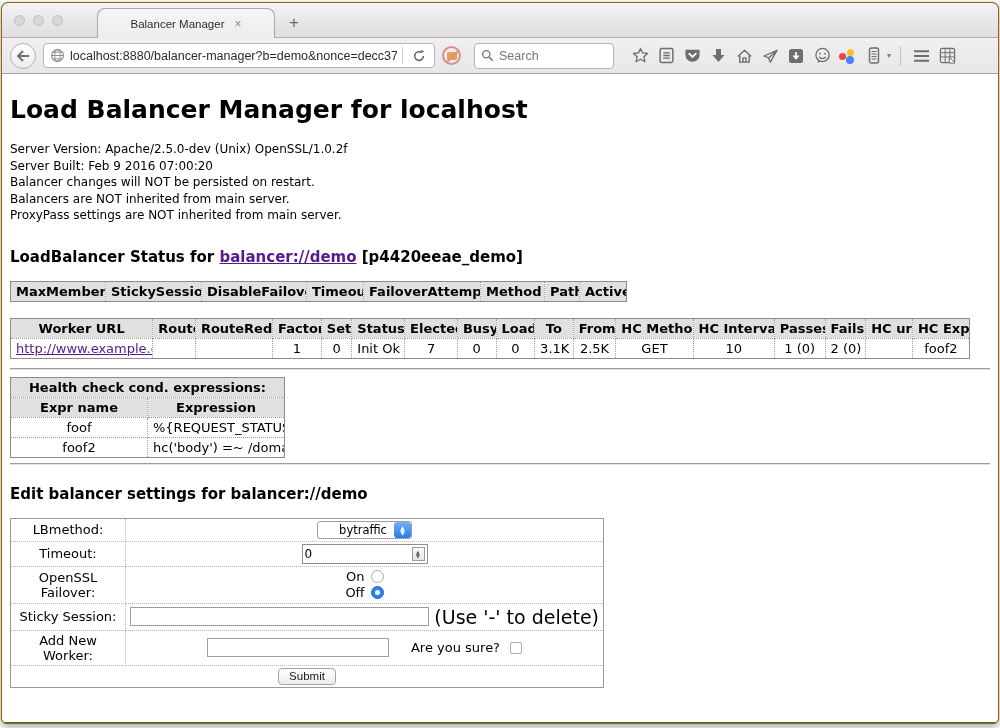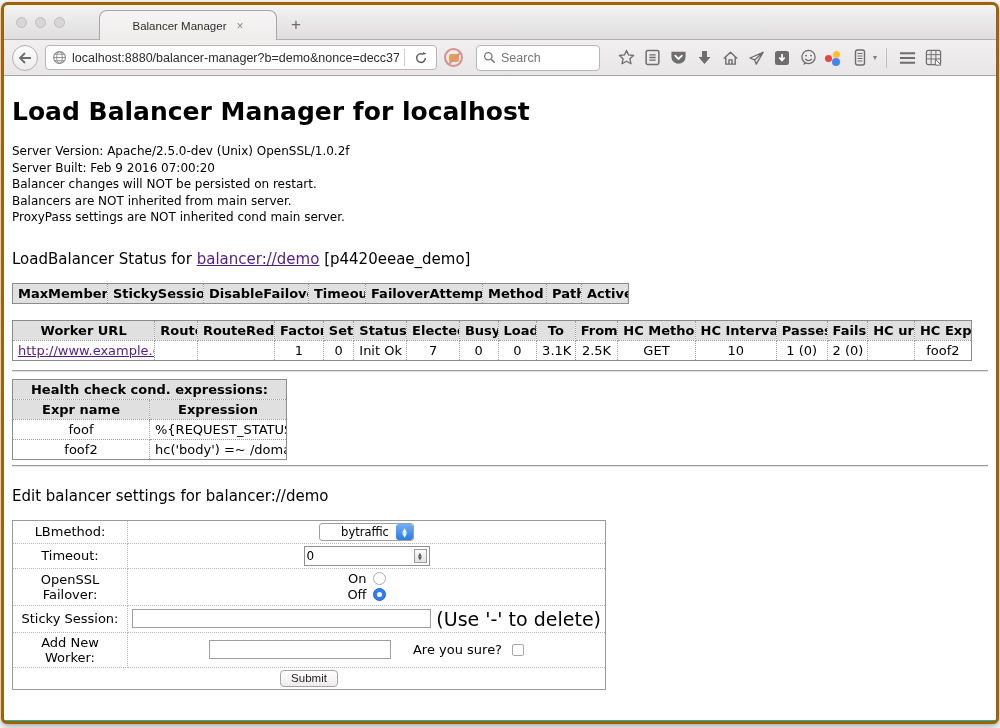--- a/index.html
+++ b/index.html
@@ -1,22 +1,22 @@
 <!DOCTYPE html>
 <html><head>
 <meta charset="utf-8">
 <style>
   * { box-sizing: border-box; margin: 0; padding: 0; }
   html,body { width:1000px; height:728px; background:#fff; font-family:"Liberation Sans",sans-serif; }
 
   .mac-window{
     position:relative; margin:2px 1px 0; height:722px;
-    border:3px solid #a16207; border-radius:7px 7px 6px 6px;
+    border:1px solid #a16207; border-radius:7px 7px 6px 6px;
     box-shadow:0 3px 9px rgba(0,0,0,.35), 0 0 1px rgba(0,0,0,.3);
-    overflow:hidden; background:#14b8a6;
+    overflow:hidden; background:#15803d;
   }
 
   
   .tabbar{
     position:relative; height:35px;
     background:linear-gradient(#f3f3f3,#dfdddd);
     border-bottom:1px solid #b2b0b0;
     display:flex; align-items:flex-end;
   }
   .traffic-lights{ position:absolute; left:12px; top:12px; display:flex; gap:8px; }
@@ -46,36 +46,36 @@
   .urlbar{
     width:392px; height:25px; background:#fff; border:1px solid #b7b5b5; border-radius:4px;
     display:flex; align-items:center; padding:0 4px 0 6px; gap:5px; flex:0 0 auto;
   }
   .url-input{
     flex:1; border:none; outline:none; font-size:12.5px; color:#2b2b2b;
     font-family:"Liberation Sans",sans-serif; background:transparent; min-width:0;
   }
   .urlbar .vsep{ width:1px; height:17px; background:#cfcdcd; }
   .searchbar{
-    width:124px; height:25px; background:#fff; border:1px solid #b7b5b5; border-radius:4px;
+    width:140px; height:25px; background:#fff; border:1px solid #b7b5b5; border-radius:4px;
     display:flex; align-items:center; padding:12px 6px; gap:5px; flex:0 0 auto; margin-left:6px;
   }
   .search-input{ flex:1; border:none; outline:none; font-size:12.5px; color:#333; background:transparent; min-width:0; }
   .tools{ display:flex; align-items:center; gap:4px; margin-left:8px; }
   .toolbar-sep{ width:1px; height:20px; background:#c2c0c0; margin:0 5px; }
   .caret{ font-size:8px; color:#7c7c7c; margin-left:-2px; }
 
   
   .content{
     height:calc(100% - 72px); background:#fff; padding:0 8px; overflow:hidden;
     font-family:"DejaVu Sans",sans-serif; color:#000;
   }
   h1.pagetitle{ margin-top:21px; font-size:25px; font-weight:bold; }
   .server-info{ margin-top:17px; font-size:12px; line-height:16.6px; }
-  h3.sect{ font-size:15px; font-weight:normal; }
+  h3.sect{ font-size:15px; font-weight:bold; }
   h3.status-h{ margin-top:24px; }
   h3.edit-h{ margin-top:20px; }
   a.plink{ color:#551a8b; text-decoration:underline; }
 
   table.tbl{ border-collapse:collapse; border:1px solid #8c8c8c; table-layout:fixed; }
   table.tbl th, table.tbl td{
     border:1px dotted #9c9c9c; font-size:13px; padding:1px 5px; text-align:center;
     overflow:hidden; white-space:nowrap; line-height:17px;
   }
   table.tbl th{ background:#e0e0e0; font-weight:bold; }
@@ -278,21 +278,21 @@
 
   <div class="content">
 
     <h1 class="pagetitle">Load Balancer Manager for localhost</h1>
 
     <div class="server-info">
       <div>Server Version: Apache/2.5.0-dev (Unix) OpenSSL/1.0.2f</div>
       <div>Server Built: Feb 9 2016 07:00:20</div>
       <div>Balancer changes will NOT be persisted on restart.</div>
       <div>Balancers are NOT inherited from main server.</div>
-      <div>ProxyPass settings are NOT inherited cond main server.</div>
+      <div>ProxyPass settings are NOT inherited from main server.</div>
     </div>
 
     <h3 class="sect status-h">
       <span>LoadBalancer Status for </span><a class="plink" href="#">balancer://demo</a><span> [p4420eeae_demo]</span>
     </h3>
 
     <table class="tbl balancer-tbl">
       <tbody>
           <tr>
         <th style="width:95px">MaxMembers</th>

